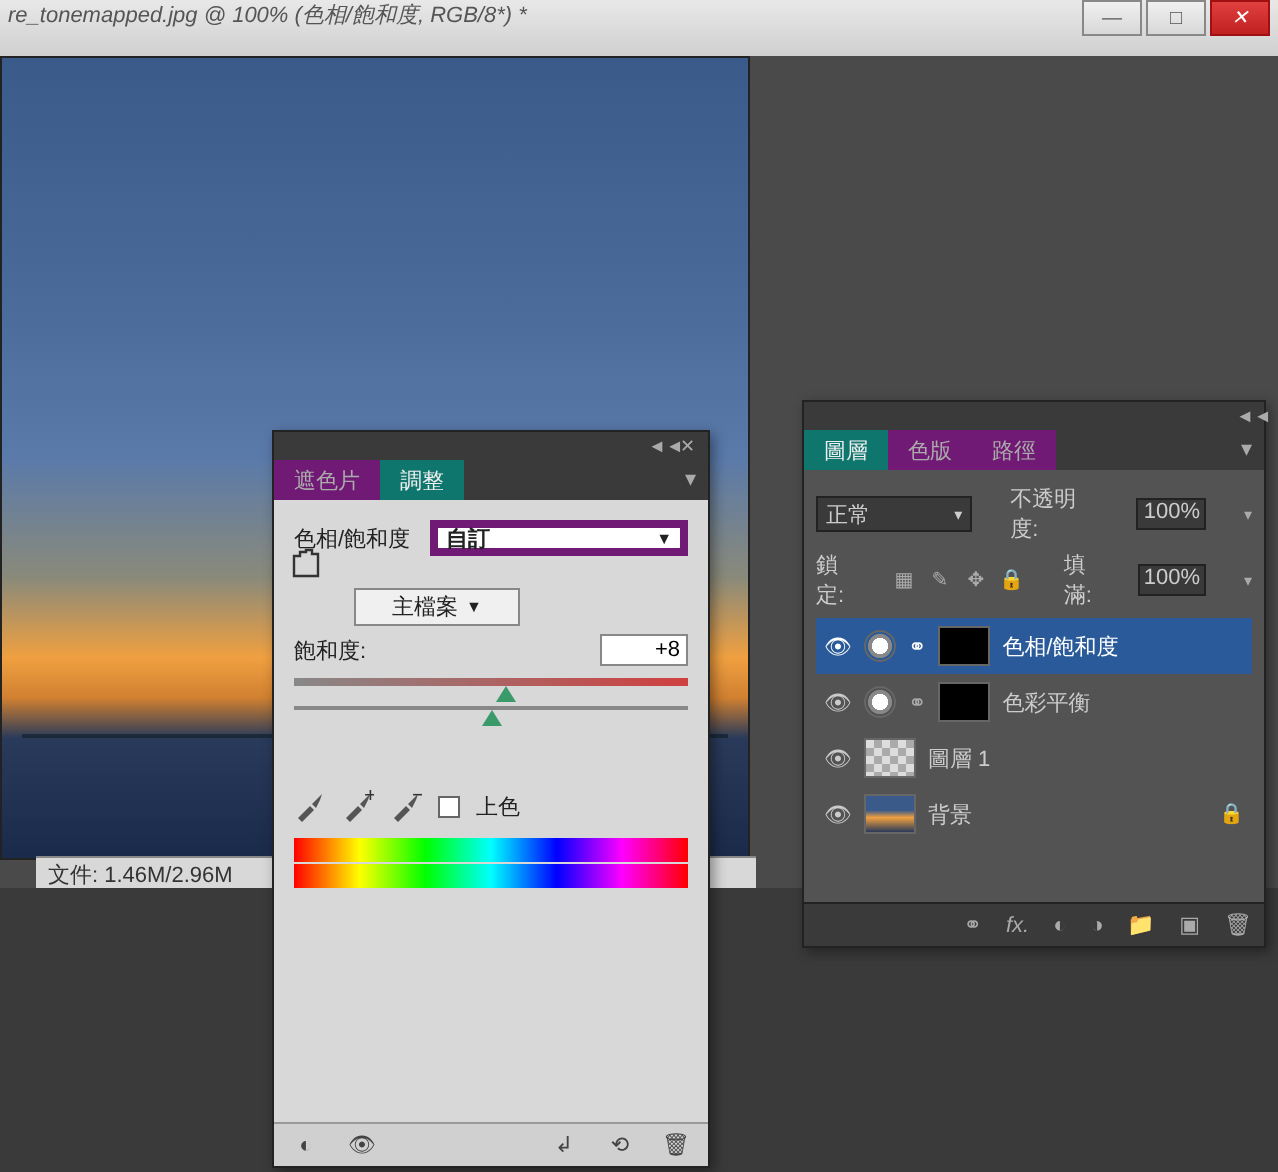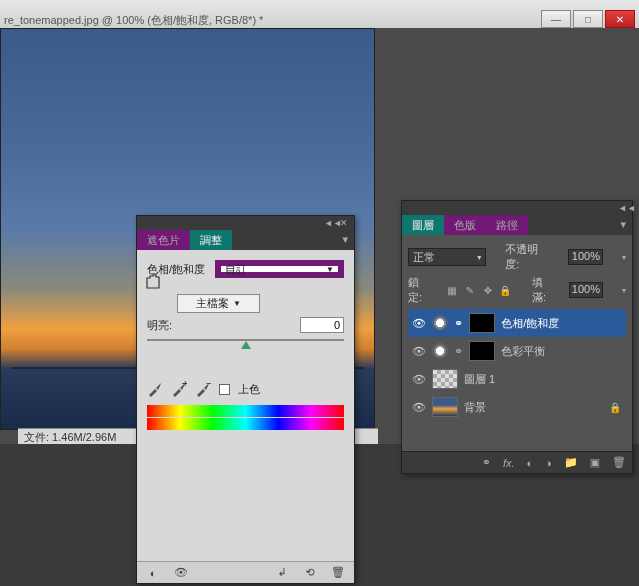--- a/index.html
+++ b/index.html
@@ -1,18 +1,18 @@
 <!DOCTYPE html>
 <html><head>
 <meta charset="utf-8">
 <style>
 * { margin: 0; padding: 0; box-sizing: border-box; font-family: Arial, sans-serif; font-size: 11px; }
 body { background: #4a4a4a; width: 639px; height: 586px; overflow: hidden; position: relative; }
 
-.titlebar { height: 28px; background: linear-gradient(#e8e8e8, #d0d0d0); display: flex; align-items: flex-end; padding: 0 4px; color: #555; }
+.titlebar { height: 28px; background: linear-gradient(#e8e8e8, #d0d0d0); display: flex; align-items: flex-start; padding: 0 4px; color: #555; font-style: italic; }
 .titlebar-text { flex: 1; }
 .win-btns { display: flex; gap: 2px; }
 .win-btn { width: 30px; height: 18px; border: 1px solid #888; background: linear-gradient(#f0f0f0,#d8d8d8); display: flex; align-items: center; justify-content: center; font-size: 10px; }
 .win-close { background: linear-gradient(#e04040,#c02020); color: #fff; border-color: #a01010; }
 
 .canvas-area { position: absolute; top: 28px; left: 0; width: 375px; height: 402px; background: linear-gradient(to bottom, #3a5a8a 0%, #4a6a9a 30%, #5a7aaa 50%, #8a8a7a 65%, #f0a040 75%, #d08030 80%, #2a3a5a 85%, #1a2a4a 100%); border: 1px solid #222; }
 .canvas-area::after { content:''; position:absolute; bottom:60px; left:10px; right:10px; height:2px; background:#1a2a3a; }
 .statusbar { position: absolute; top: 428px; left: 18px; width: 360px; height: 16px; background: #d8d8d8; color: #333; padding: 1px 6px; border-top: 1px solid #888; }
 .dark-bg { position: absolute; top: 444px; left: 0; right: 0; bottom: 0; background: #3a3a3a; }
 
@@ -20,21 +20,21 @@
 .panel-titlebar { height: 14px; background: #3a3a3a; display: flex; justify-content: flex-end; align-items: center; padding: 0 4px; gap: 6px; }
 .panel-close { width: 10px; height: 10px; color: #aaa; font-size: 9px; cursor: pointer; }
 .panel-tabs { display: flex; background: #3a3a3a; height: 20px; }
 .tab { padding: 3px 10px; background: #701a75; color: #aaa; cursor: pointer; }
 .tab.active { background: #0f766e; color: #eee; }
 
 .adjust-panel { top: 215px; left: 136px; width: 219px; height: 369px; }
 .adjust-body { background: #d8d8d8; color: #222; padding: 6px 10px; height: calc(100% - 34px); }
 .row { display: flex; align-items: center; margin: 4px 0; gap: 6px; }
 .label { width: 62px; color: #222; }
-.dropdown { flex: 1; height: 18px; background: #fff; border: 6px solid #701a75; display: flex; align-items: center; justify-content: space-between; padding: 0 4px; }
+.dropdown { flex: 1; height: 18px; background: #fff; border: 4px solid #701a75; display: flex; align-items: center; justify-content: space-between; padding: 0 4px; font-weight: bold; }
 .dropdown .arrow { font-size: 8px; }
 .num-input { width: 44px; height: 16px; background: #fff; border: 1px solid #888; text-align: right; padding: 0 3px; }
 
 .slider-row { margin: 2px 0 10px 0; }
 .slider-row .head { display: flex; justify-content: space-between; align-items: center; }
 .spectrum { height: 8px; background: linear-gradient(to right, red, yellow, lime, cyan, blue, magenta, red); position: relative; margin-top: 2px; }
 .plainbar { height: 2px; background: #888; position: relative; margin-top: 6px; margin-bottom:6px; }
 .thumb { position: absolute; top: 100%; width: 0; height: 0; border-left: 5px solid transparent; border-right: 5px solid transparent; border-bottom: 8px solid #3a9a6a; transform: translateX(-50%); }
 
 .eyedroppers { display: flex; gap: 8px; align-items: center; margin-top: 40px; }
@@ -116,26 +116,31 @@
         </svg>
     </div>
     <div class="row" style="margin-left:30px; margin-top:16px;">
       <div class="master-btn">
         <span>主檔案</span>
         <span style="font-size:8px;">▼</span>
       </div>
     </div>
 
 
-
     <div class="slider-row">
       <div class="head">
-        <span>明亮:</span>
-        <input class="num-input" value="0" style="">
-      </div>
+        <span>飽和度:</span>
+        <input class="num-input" value="+8" style="">
+      </div>
+      <div class="plainbar" style="background:linear-gradient(to right,#888,#d04040);height:4px;">
+        <div class="thumb" style="left:54%;"></div>
+      </div>
+    </div>
+
+    <div class="slider-row">
       <div class="plainbar">
         <div class="thumb" style="left:50%;"></div>
       </div>
     </div>
 
     <div class="eyedroppers">
       <div class="eyedrop"><svg viewBox="0 0 16 16">
             <path d="M2 14 L8 8 L10 10 L4 16 Z M9 7 L12 4 L14 2 L13 5 L11 9 Z" fill="#555"></path>
           </svg></div>
       <div class="eyedrop"><svg viewBox="0 0 16 16">

